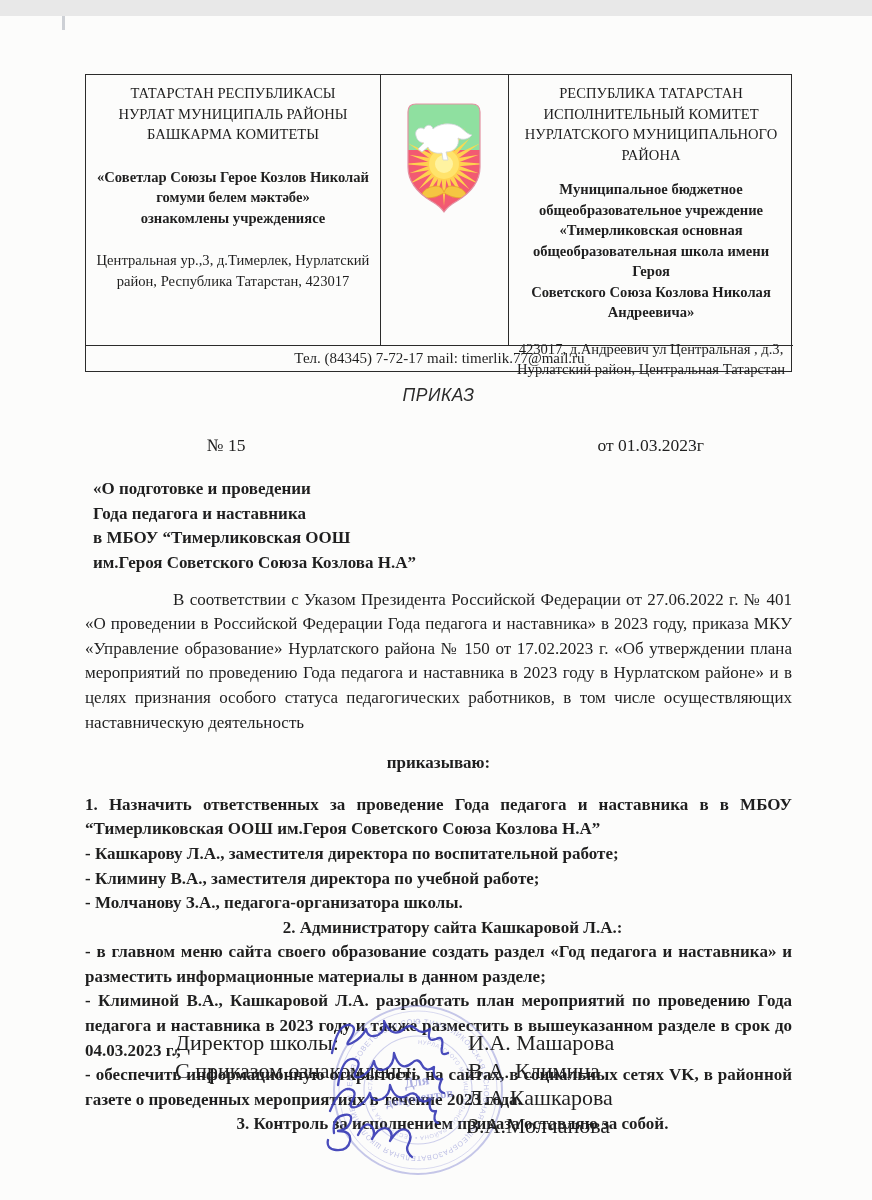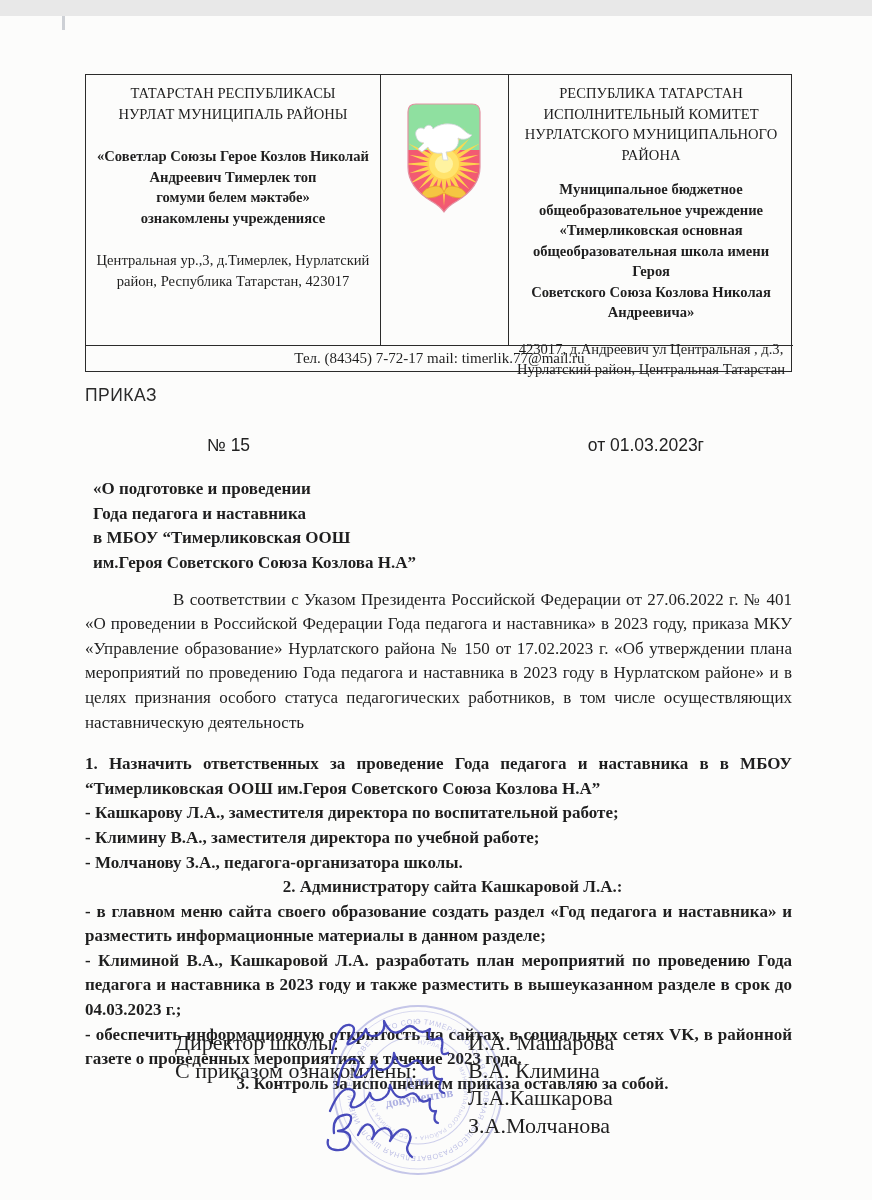--- a/index.html
+++ b/index.html
@@ -28,24 +28,24 @@
   .orgname{font-weight:bold;margin-top:22px;}
   .cell-r .orgname{margin-top:14px;}
   .addr{margin-top:22px;}
   .cell-r .addr{margin-top:16px;}
 
   
   .emblem{position:absolute;left:20px;top:26px;width:86px;height:114px;}
 
   
   .main{position:absolute;left:85px;top:352px;width:707px;font-size:17px;line-height:24.6px;}
-  .doc-title{margin-top:15px;font-family:"Liberation Sans",sans-serif;
-    font-size:17.5px;letter-spacing:.5px;color:#2b2b2b;}
+  .doc-title{margin-top:15px;text-align:center;font-family:"Liberation Sans",sans-serif;
+    font-size:17.5px;letter-spacing:.5px;color:#2b2b2b;font-style:italic;}
   .numrow{margin-top:25px;display:flex;justify-content:space-between;
-    padding:0 88px 0 122px;font-family:Liberation Sans, sans-serif;font-size:17.5px;color:#222;}
+    padding:0 88px 0 122px;font-family:Liberation Serif, serif;font-size:17.5px;color:#222;}
   .subject{margin-top:20px;margin-left:8px;font-weight:bold;}
   .intro{margin:12px 0 0 0;text-align:justify;text-indent:88px;}
   .resolve{margin-top:16px;text-align:center;font-weight:bold;}
   .items{margin-top:17px;}
   .items p{margin:0;text-align:justify;font-weight:bold;}
   .items p.indent{padding-left:28px;text-align:center;}
 
   
   .sig-block{position:absolute;left:175px;top:1013px;width:560px;font-size:22px;line-height:27.6px;}
   .sig-row{display:grid;grid-template-columns:293px auto;}
@@ -58,24 +58,24 @@
 
 <div class="page">
   <div class="artifact"></div>
 
   <div class="hdr">
 
     <div class="cell cell-l">
       <div class="gov">
         <div>ТАТАРСТАН  РЕСПУБЛИКАСЫ</div>
         <div>НУРЛАТ МУНИЦИПАЛЬ РАЙОНЫ</div>
+        <div>БАШКАРМА КОМИТЕТЫ</div>
       </div>
       <div class="orgname">
         <div>«Советлар Союзы Герое Козлов Николай</div>
-        <div>Андреевич Тимерлек  топ</div>
         <div>гомуми белем мәктәбе»</div>
         <div>ознакомлены учреждениясе</div>
       </div>
       <div class="addr">
         <div>Центральная  ур.,3, д.Тимерлек, Нурлатский</div>
         <div>район, Республика Татарстан, 423017</div>
       </div>
     </div>
 
     <div class="cell cell-m">
@@ -209,20 +209,21 @@
 
     <div class="subject">
       <div>«О подготовке и проведении</div>
       <div>Года педагога и наставника</div>
       <div>в  МБОУ “Тимерликовская ООШ</div>
       <div>им.Героя Советского Союза Козлова Н.А”</div>
     </div>
 
     <p class="intro">В соответствии с Указом Президента Российской Федерации от 27.06.2022 г. № 401 «О проведении в Российской Федерации Года педагога и наставника» в 2023 году, приказа МКУ «Управление образование» Нурлатского района № 150 от 17.02.2023 г. «Об утверждении плана мероприятий по проведению Года педагога и наставника в 2023 году в Нурлатском районе» и в целях признания особого статуса педагогических работников, в том числе осуществляющих наставническую деятельность</p>
 
+    <div class="resolve">приказываю:</div>
 
     <div class="items">
       <p>1. Назначить ответственных за проведение Года педагога и наставника в в  МБОУ “Тимерликовская ООШ  им.Героя Советского Союза Козлова Н.А”</p>
       <p>- Кашкарову Л.А., заместителя директора  по воспитательной работе;</p>
       <p>- Климину В.А., заместителя директора по учебной работе;</p>
       <p>- Молчанову З.А., педагога-организатора школы.</p>
       <p class="indent">2.   Администратору сайта Кашкаровой Л.А.:</p>
       <p>- в главном меню сайта своего образование создать раздел «Год педагога и наставника» и разместить информационные материалы в данном разделе;</p>
       <p>- Климиной В.А., Кашкаровой Л.А. разработать план мероприятий по проведению Года педагога и наставника в 2023 году и также разместить в вышеуказанном разделе в срок до 04.03.2023 г.;</p>
       <p>- обеспечить информационную открытость на сайтах, в социальных сетях VK, в районной газете о проведенных мероприятиях в течение 2023 года.</p>

